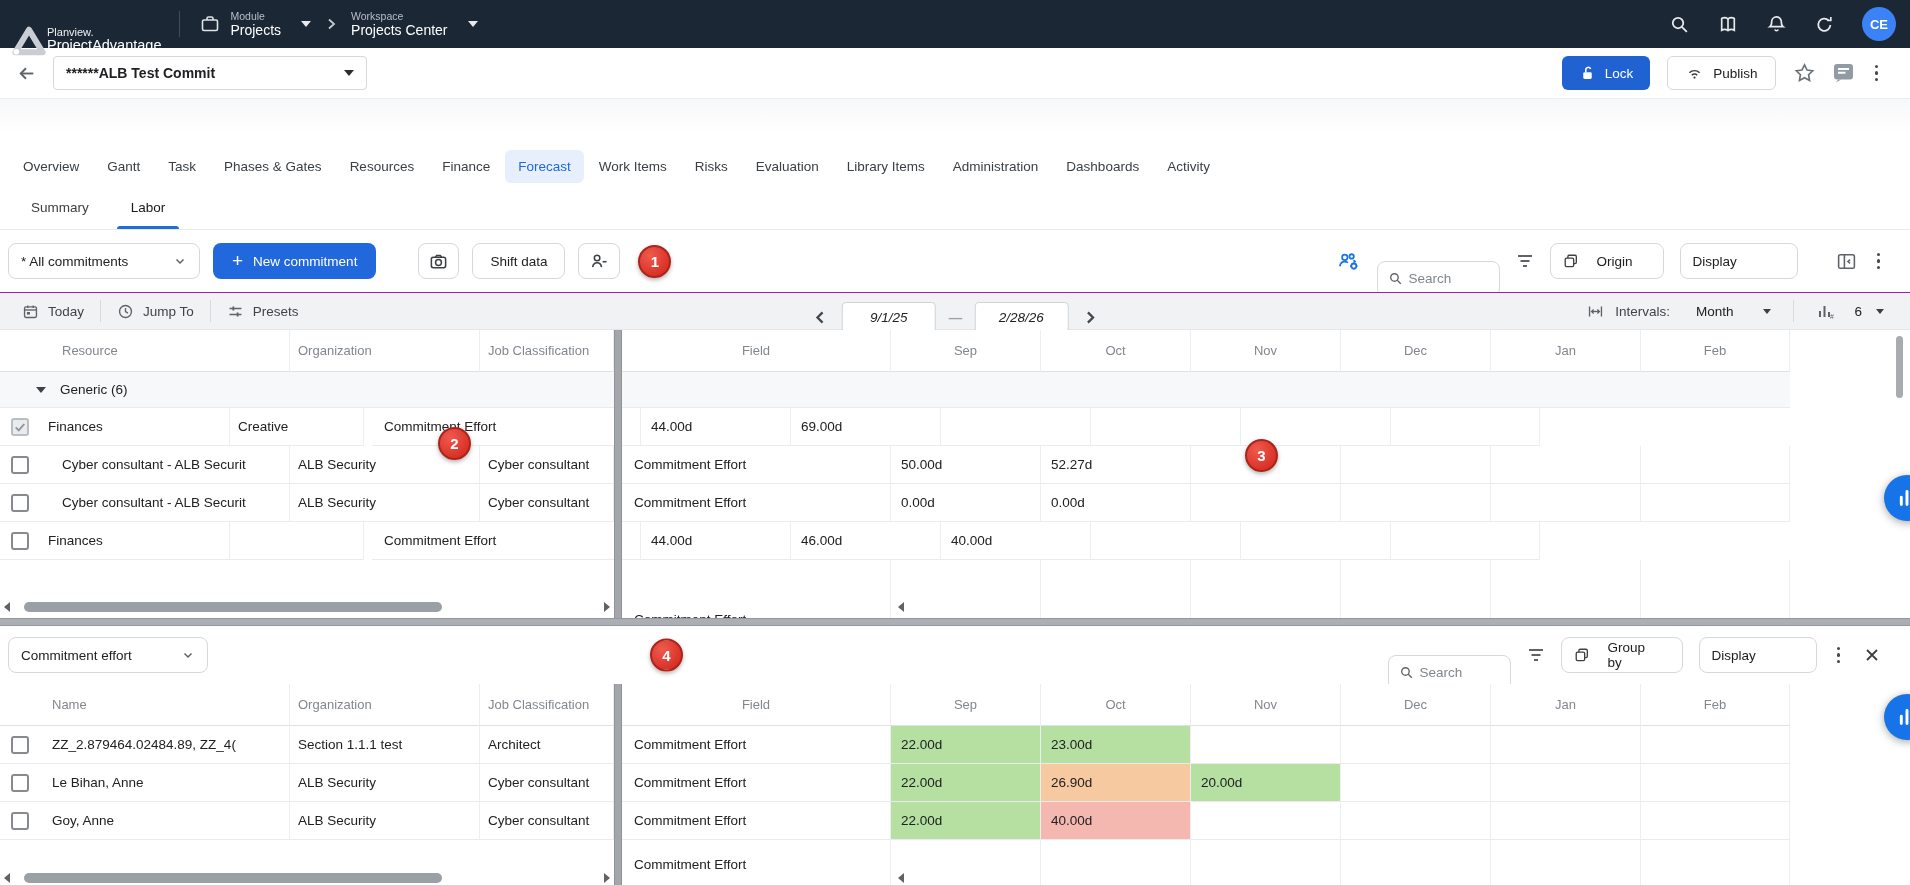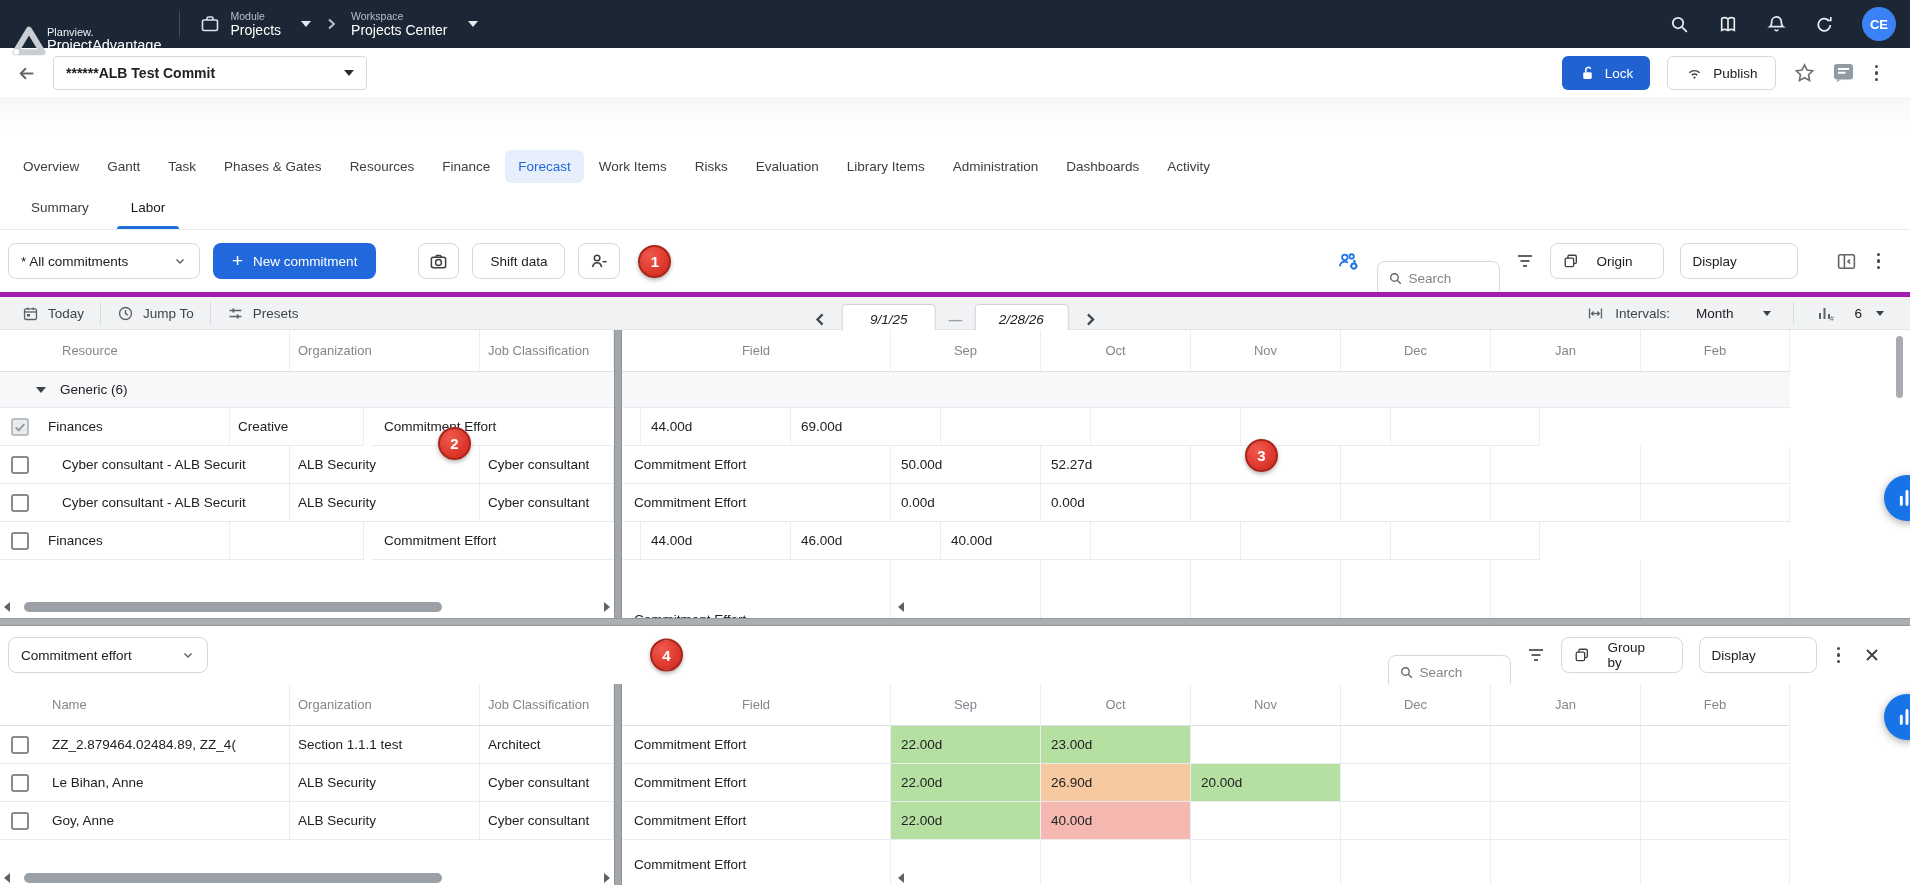--- a/index.html
+++ b/index.html
@@ -60,21 +60,21 @@
          box-shadow:0 2px 4px rgba(0,0,0,.3);box-sizing:border-box;}
   .toolbar-right{margin-left:auto;display:flex;align-items:center;gap:16px;}
   .search-box{padding:0 10px;gap:4px;margin-top:35px;}
   .search-box input{border:none;outline:none;width:78px;font:inherit;color:#202124;background:transparent;}
   .search-box input::placeholder{color:#80868b;}
   #origin-box{width:114px;}
   .display-btn{width:118px;height:36px;border:1px solid #d5d8dc;border-radius:8px;display:flex;align-items:center;padding:0 12px;background:#fff;box-sizing:border-box;}
   .mini-caret{width:0;height:0;border-left:4.5px solid transparent;border-right:4.5px solid transparent;border-top:5.5px solid #3c4043;}
 
   
-  .datebar{height:38px;background:#f1f2f3;border-top:5px solid #a21caf;border-bottom:1px solid #e3e5e7;
+  .datebar{height:38px;background:#f1f2f3;border-top:1px solid #a21caf;border-bottom:1px solid #e3e5e7;
            display:flex;align-items:center;position:relative;padding:0 26px 0 6px;box-sizing:border-box;}
   .db-item{display:flex;align-items:center;gap:9px;padding:0 16px;color:#3f4449;}
   .db-div{width:1px;height:22px;background:#d8dbde;}
   .db-center{position:absolute;left:50%;top:12px;bottom:0;transform:translateX(-50%);display:flex;align-items:center;gap:13px;}
   .date-input{width:88px;height:27px;border:1px solid #cfd3d7;border-radius:4px;background:#fff;font-style:italic;
               text-align:center;font-size:13.5px;color:#202124;outline:none;font-family:inherit;}
   .db-dash{color:#9aa0a6;font-weight:bold;letter-spacing:-1px;}
   .db-right{margin-left:auto;display:flex;align-items:center;color:#3f4449;}
 
   

